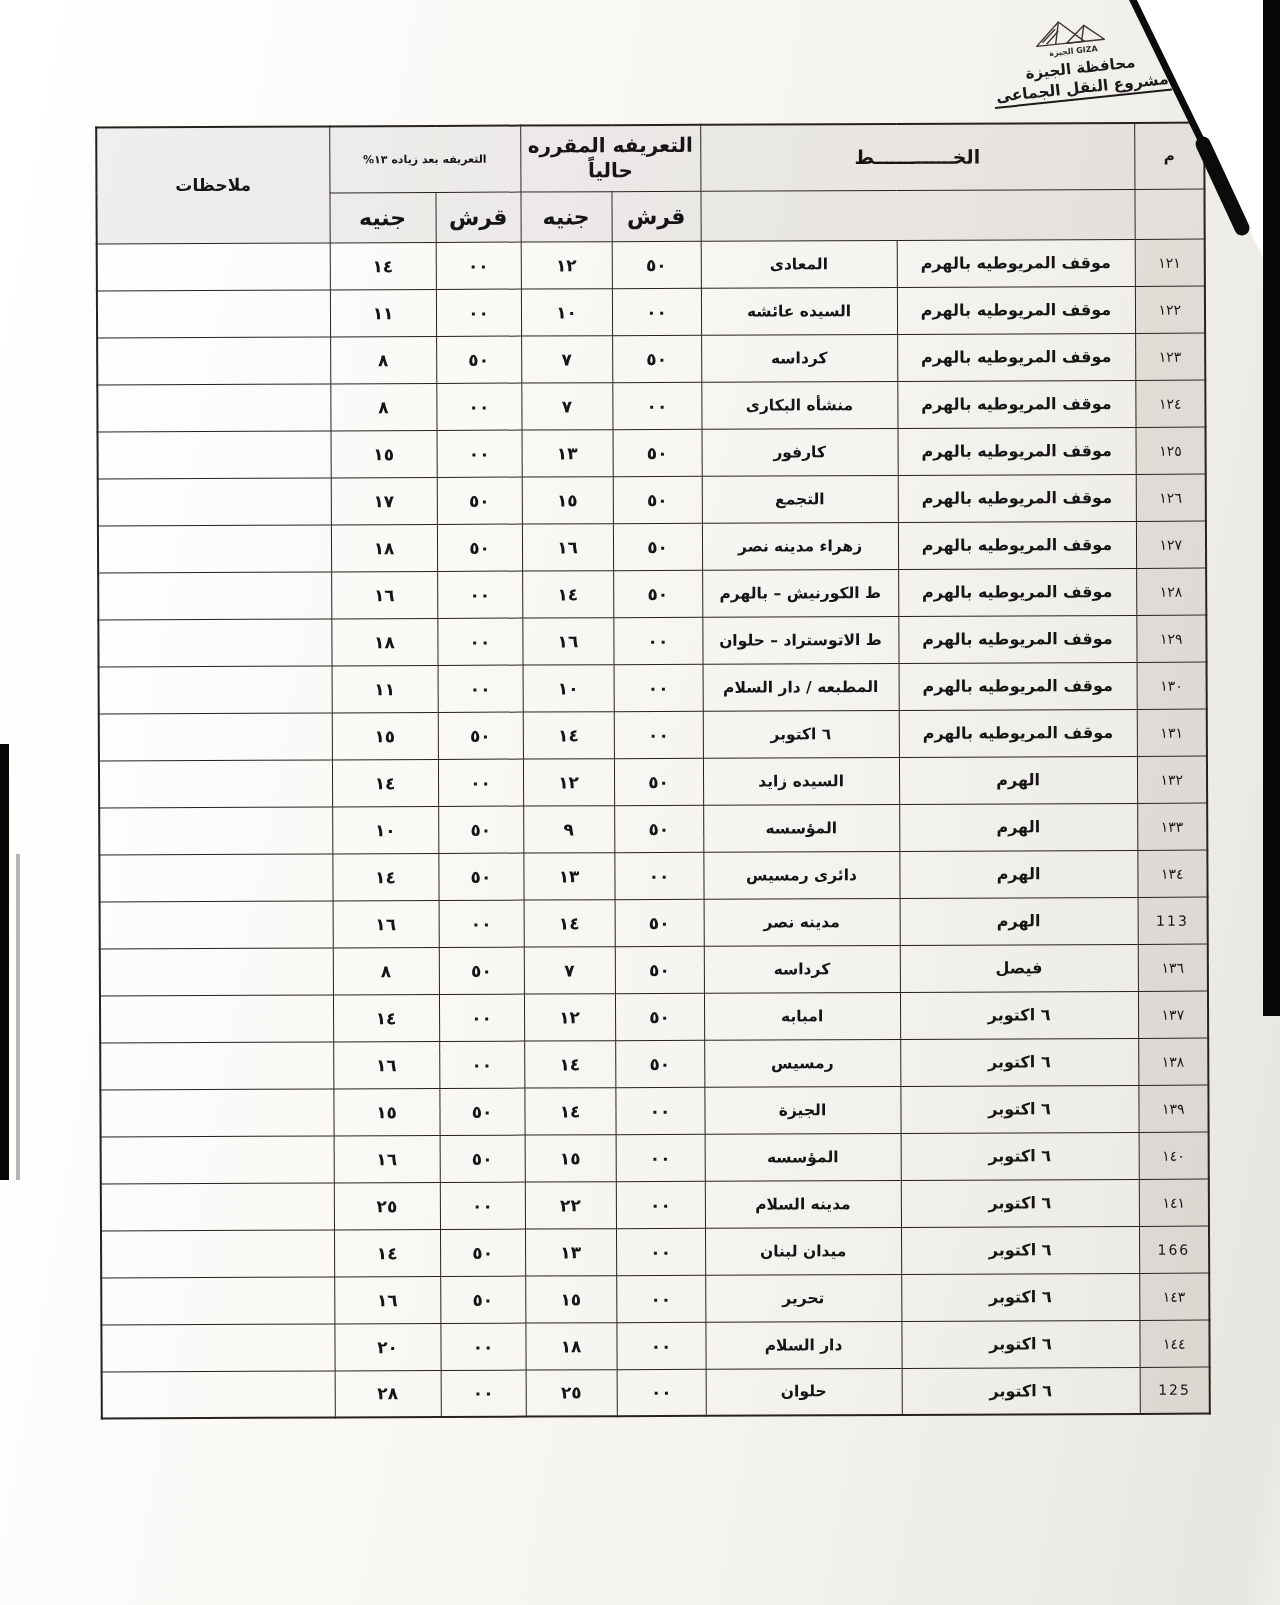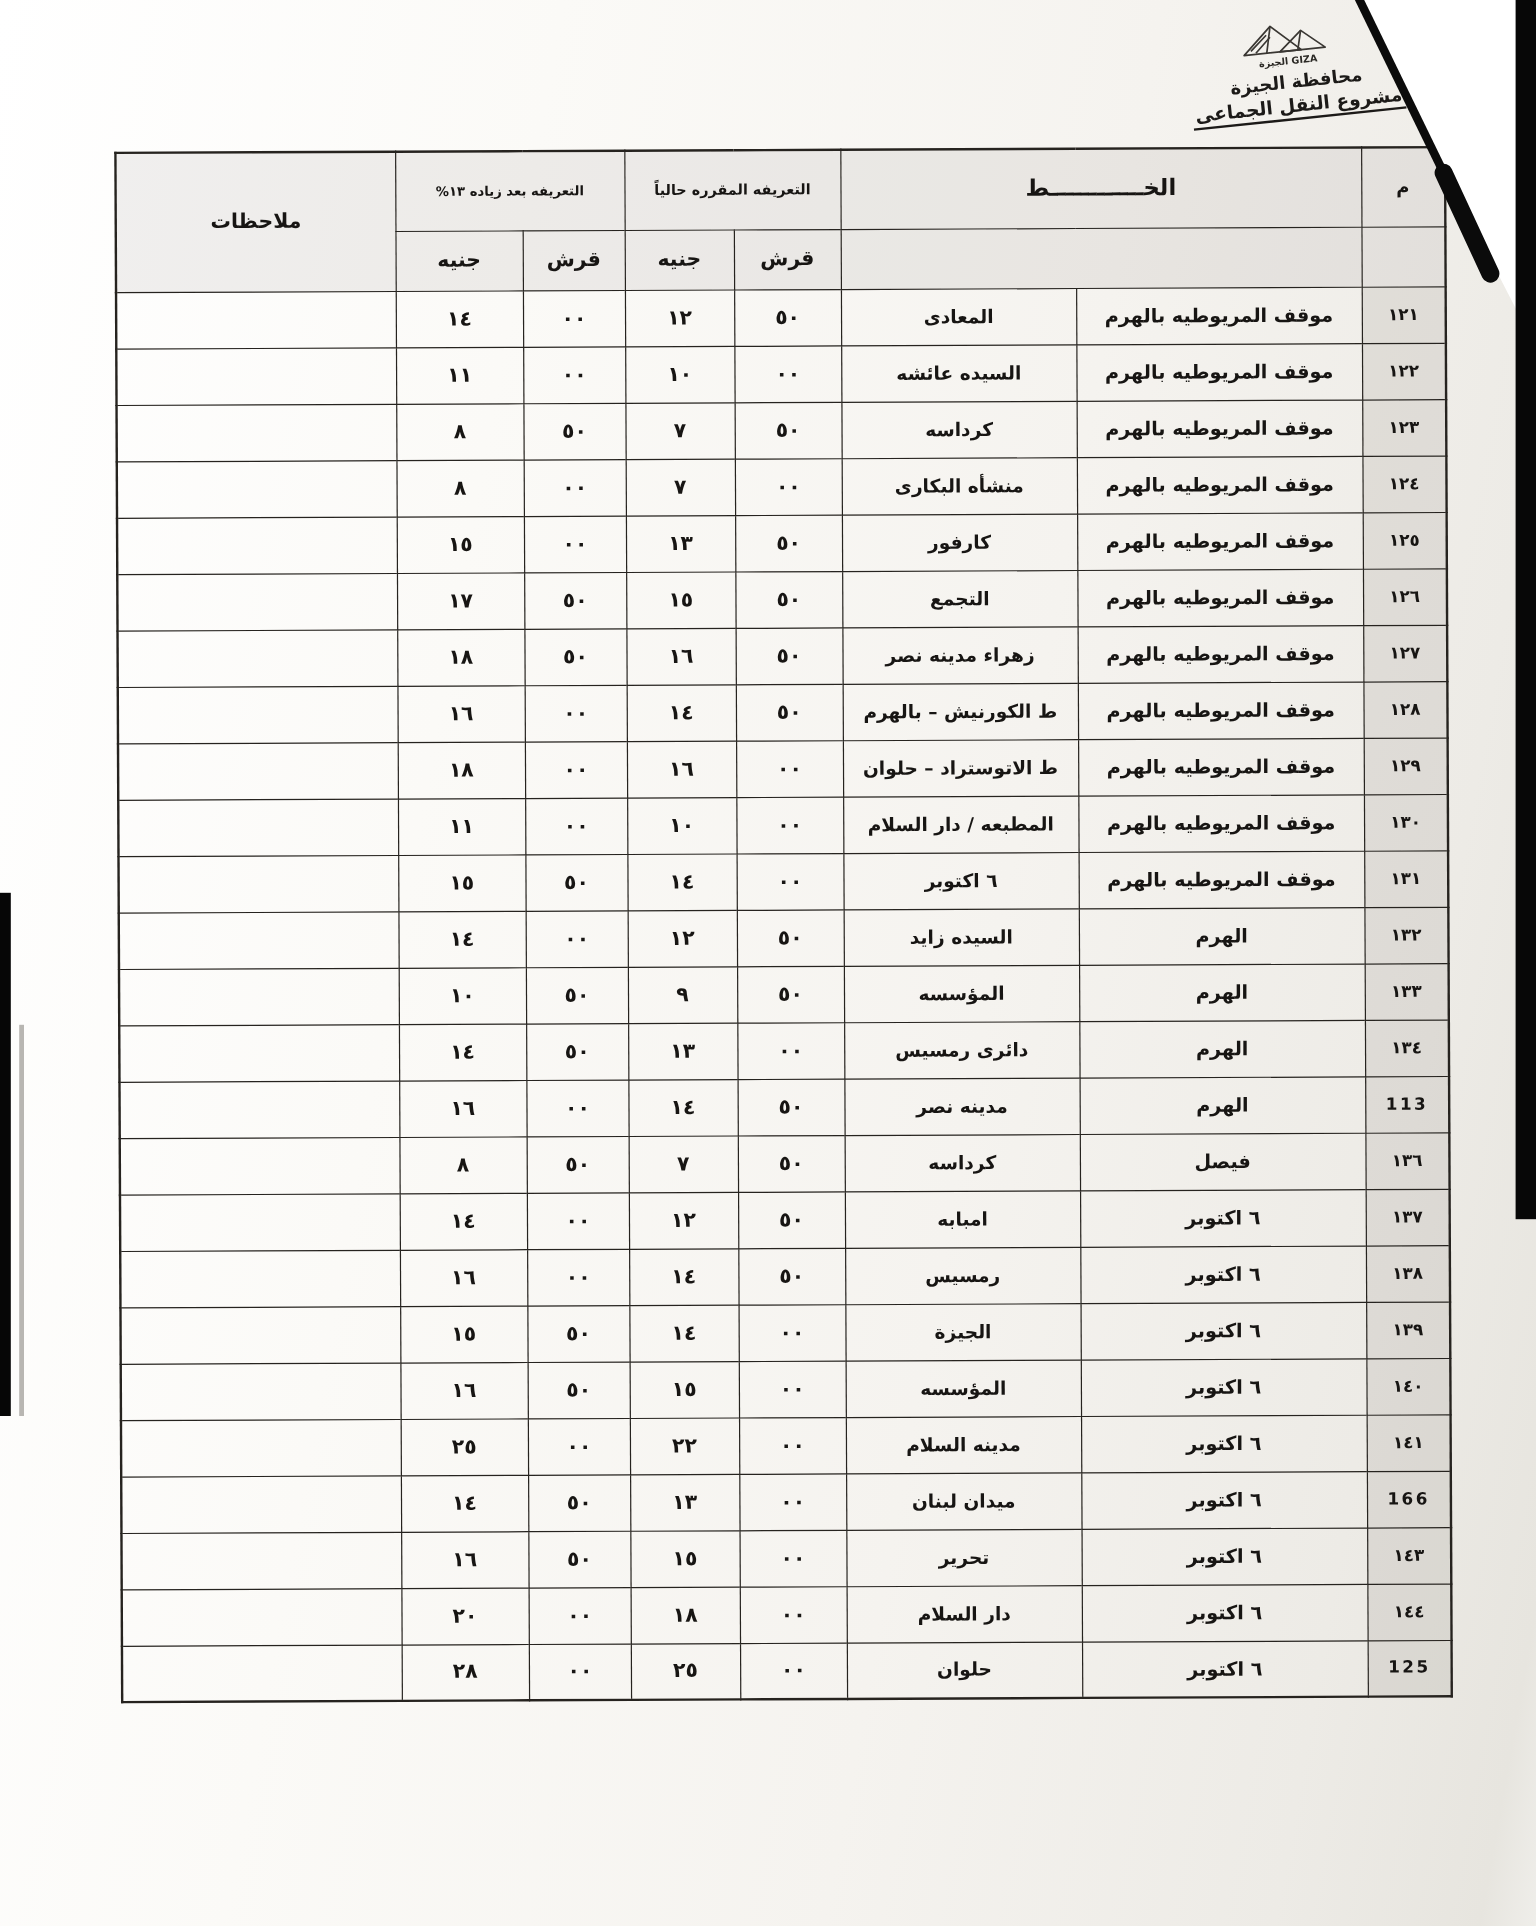--- a/index.html
+++ b/index.html
@@ -48,26 +48,26 @@
     text-align: center; vertical-align: middle;
     padding: 0 5px; overflow: hidden;
   }
   .fare thead th { background: rgba(118,112,104,0.10); font-weight: bold; }
   tr.h1 { height: 66px; }
   tr.h2 { height: 50px; }
   .fare tbody tr { height: 47px; }
 
   .h-num   { font-size: 15px; }
   .h-line  { font-size: 19px; letter-spacing: 1px; }
-  .h-cur   { font-size: 12px; line-height: 1.25; }
+  .h-cur   { font-size: 20px; line-height: 1.25; }
   .h-new   { font-size: 11px; }
-  .h-sub   { font-size: 17px; }
+  .h-sub   { font-size: 22px; }
   .h-notes { font-size: 17px; }
 
-  .c-num   { background: rgba(118,112,104,0.13); font-size: 14px; font-weight: bold; letter-spacing: 2px; }
+  .c-num   { background: rgba(118,112,104,0.13); font-size: 14px; font-weight: normal; letter-spacing: 2px; }
   .c-origin{ font-size: 16px;   font-weight: bold; }
   .c-dest  { font-size: 15.5px; font-weight: bold; border-radius: 12px; }
   .c-n     { font-size: 17px;   font-weight: bold; letter-spacing: 2.5px; }
   .c-notes { background: transparent; }
 </style>
 </head>
 <body>
 
 <div class="page">
 

